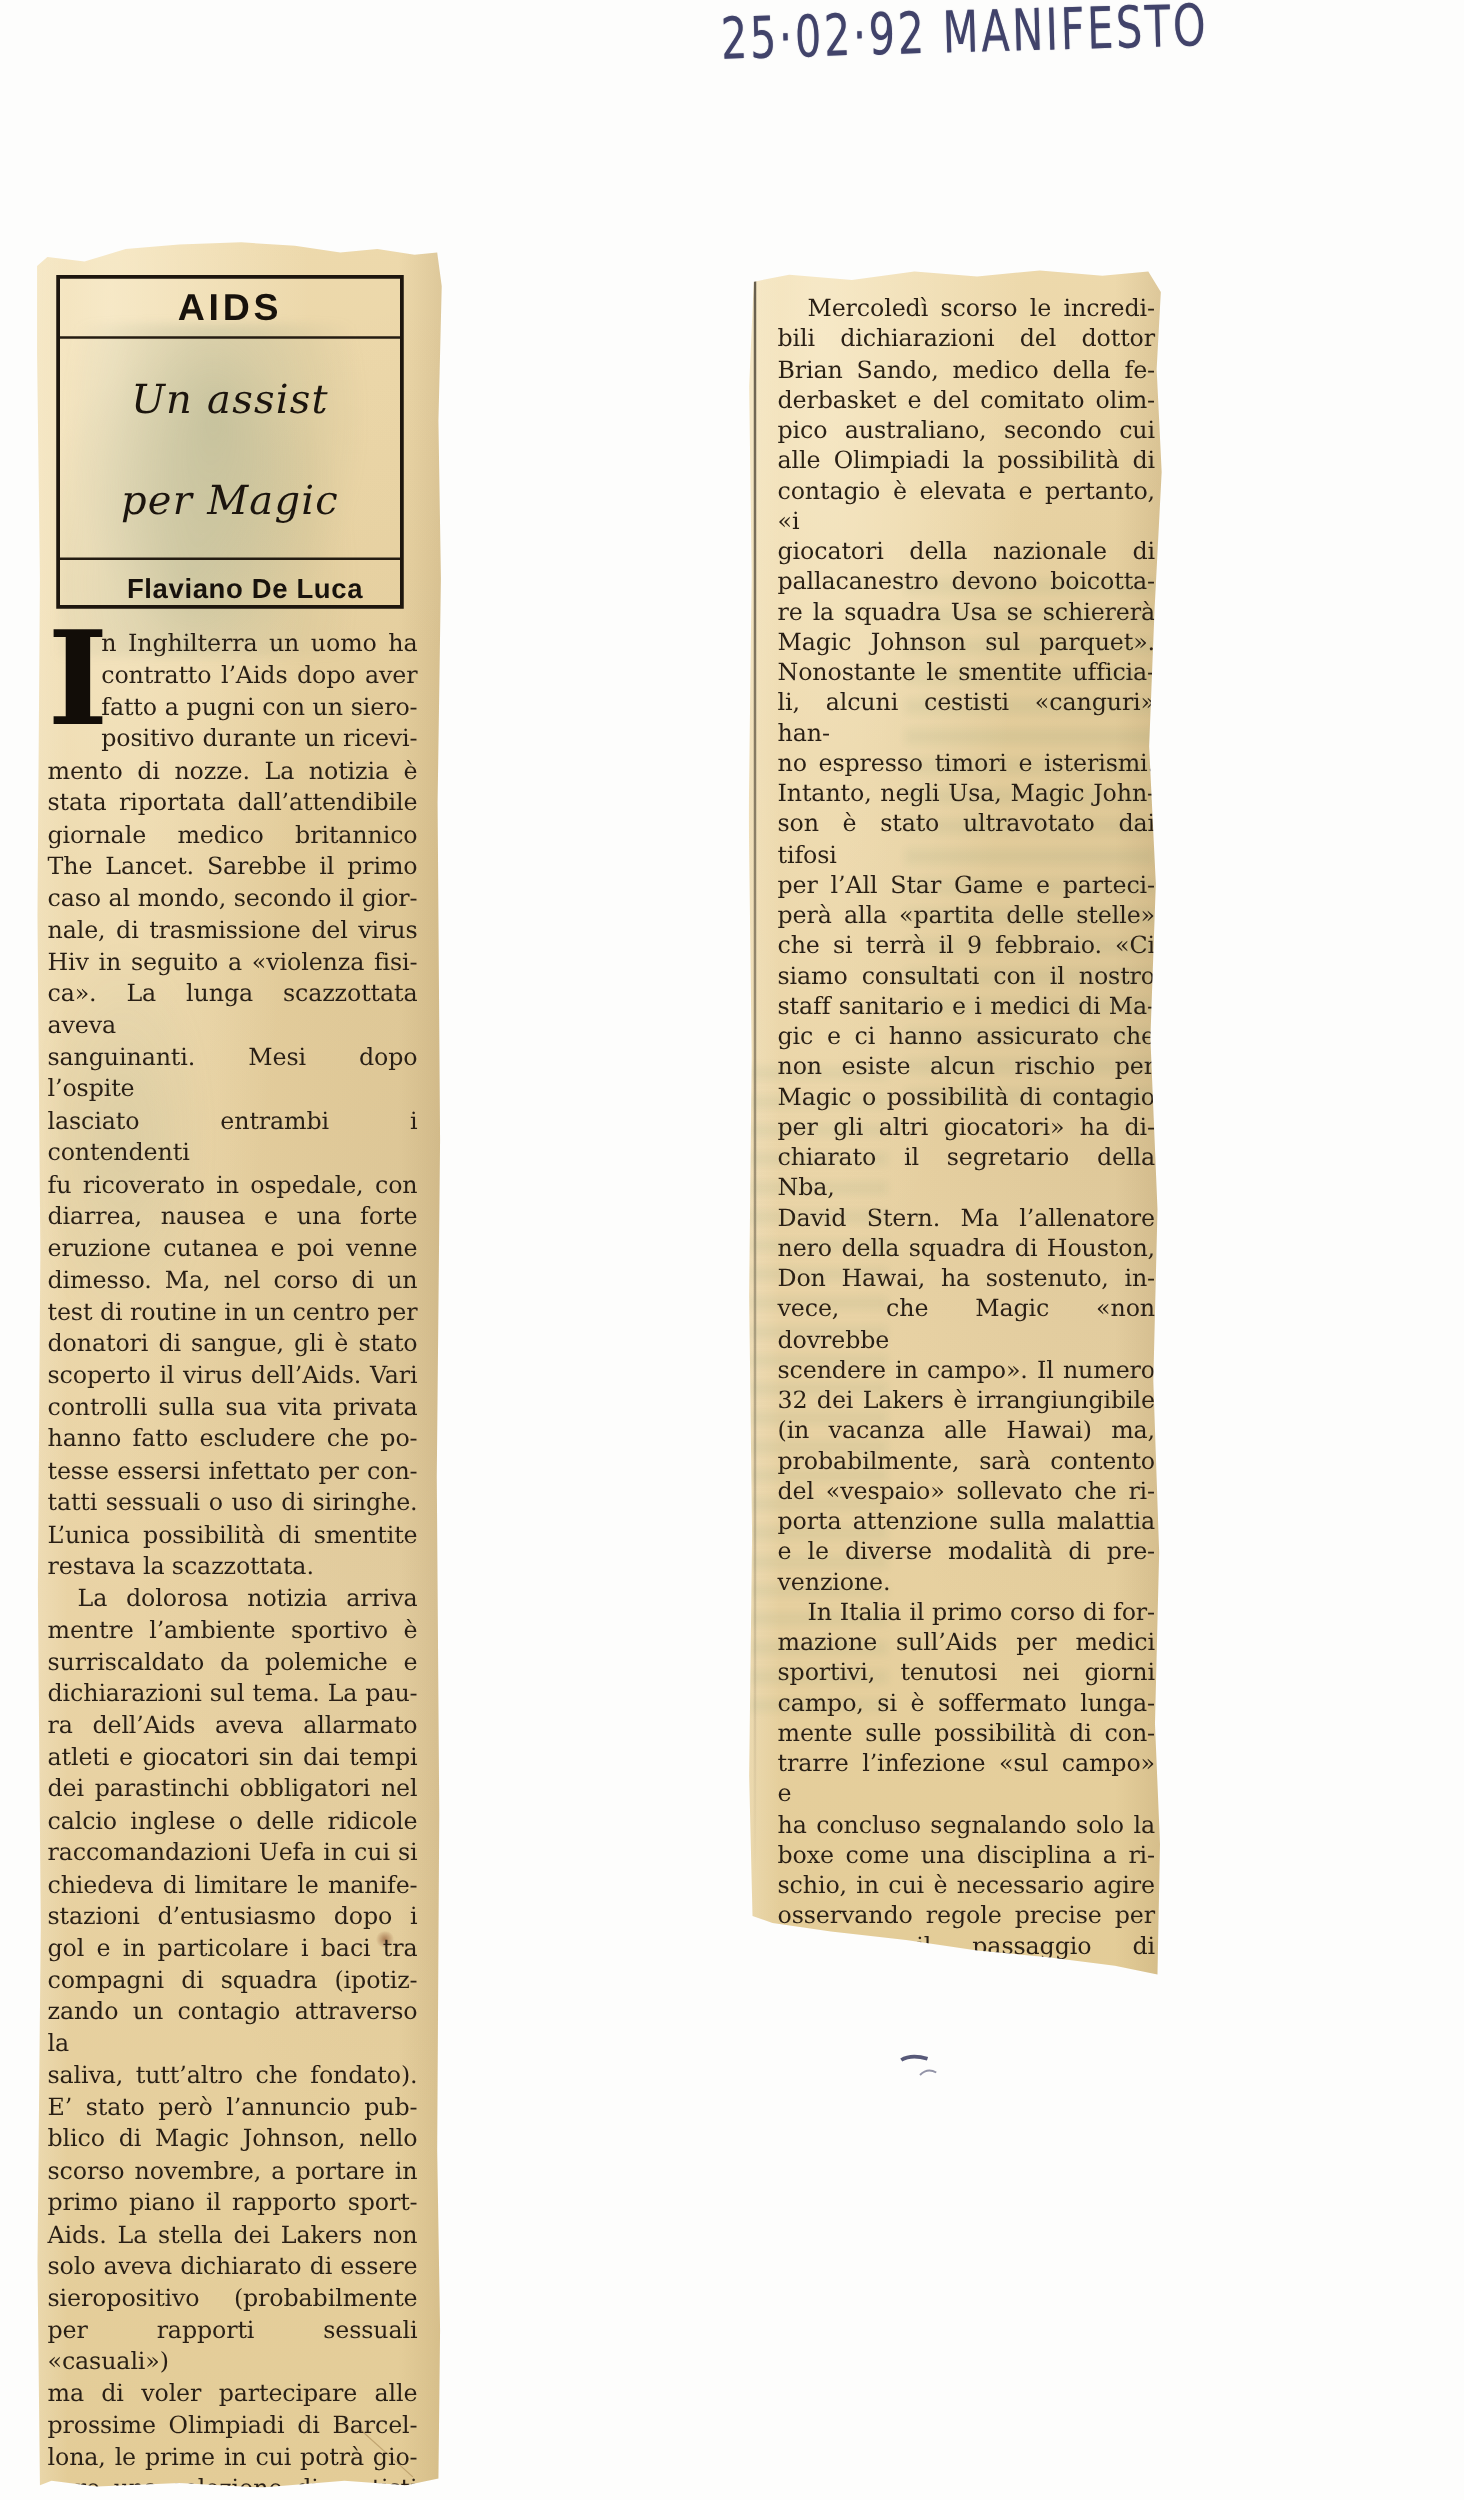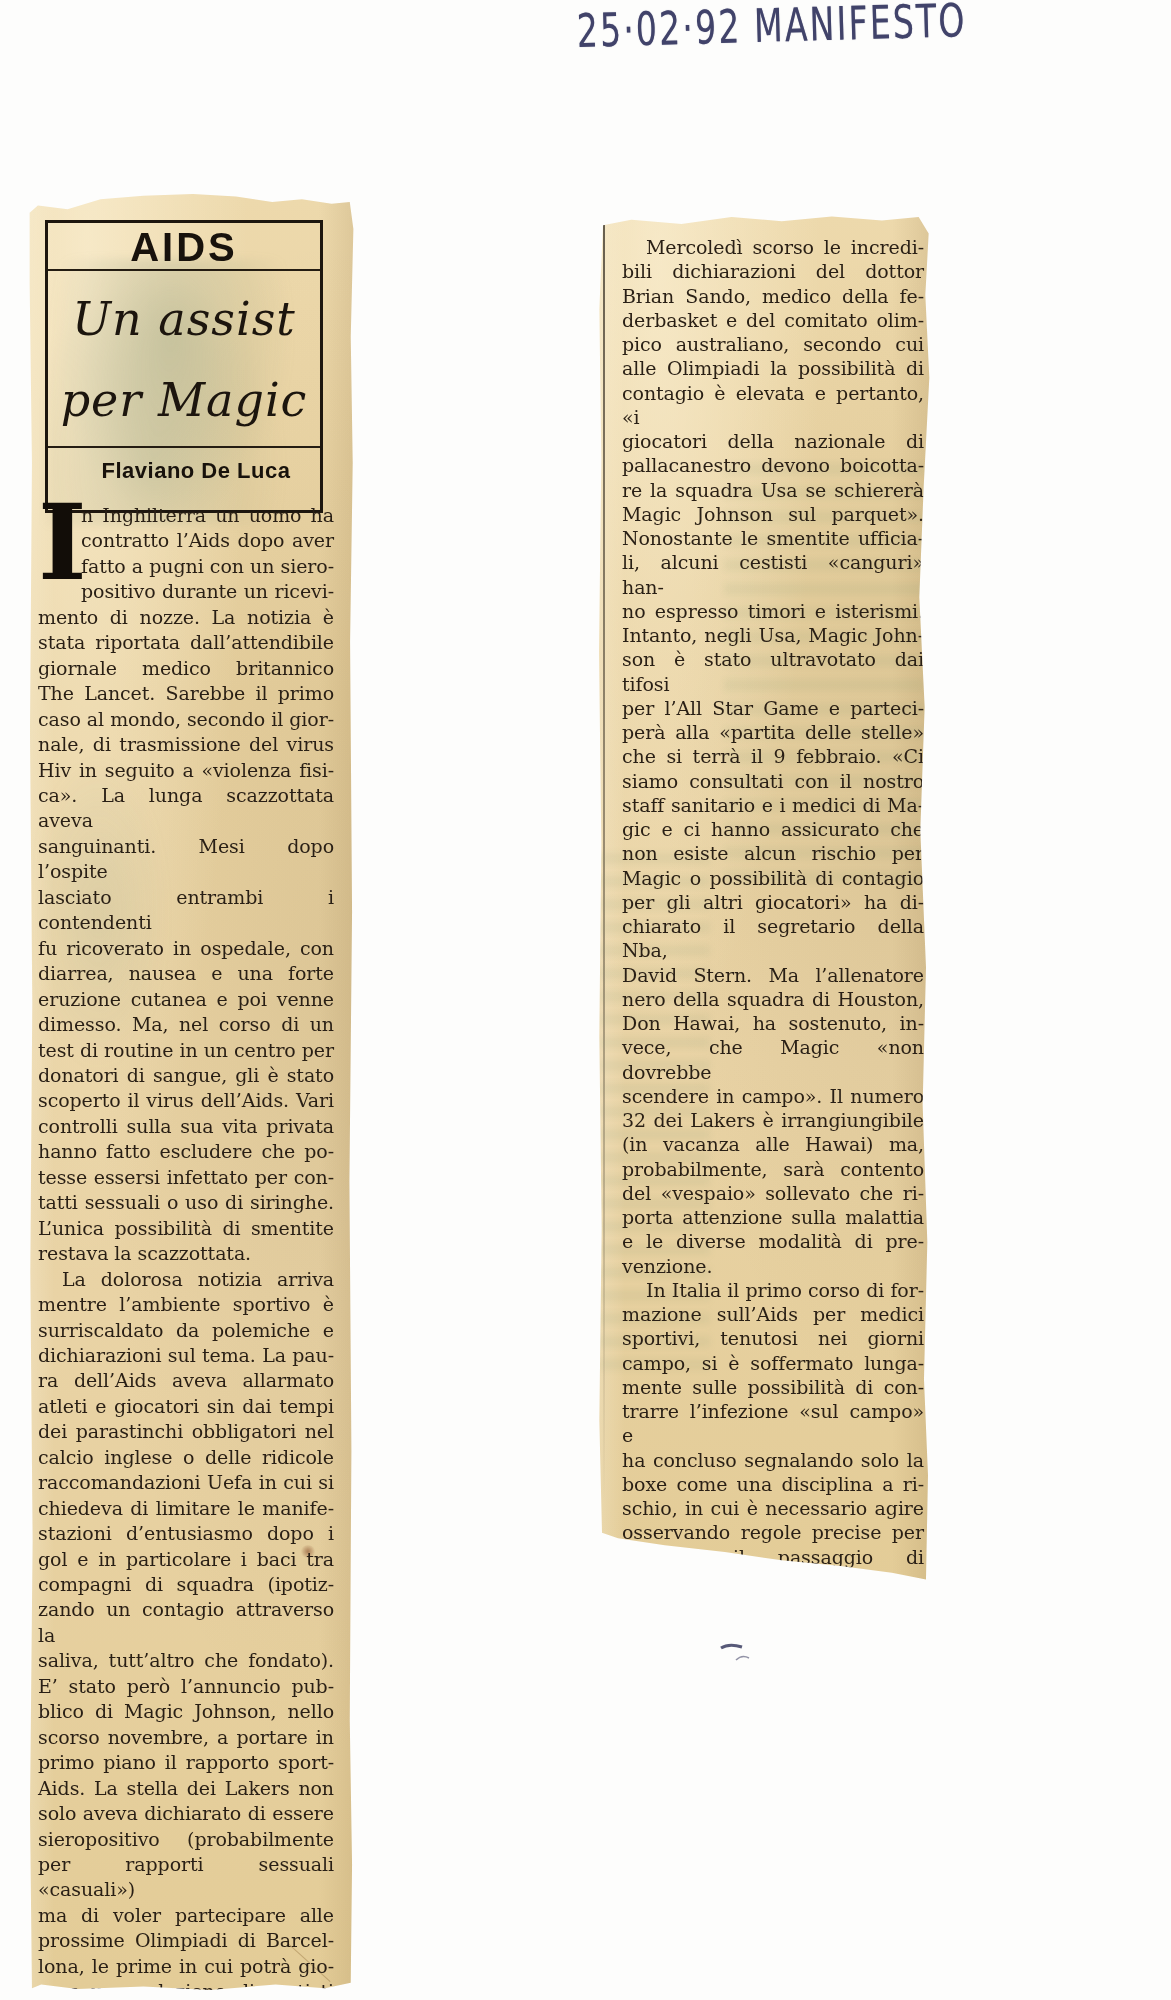--- a/index.html
+++ b/index.html
@@ -37,31 +37,31 @@
     clip-path:polygon(1.5% .9%,10% .5%,25% .8%,40% .3%,55% .6%,70% .25%,85% .55%,96% .3%,99% 1.5%,98% 6%,99.2% 12%,97.5% 20%,96.2% 28%,97.8% 36%,96.5% 45%,98.2% 55%,97.2% 65%,98.6% 75%,97.6% 85%,98.8% 92%,98.2% 99.6%,88% 99.1%,72% 98.6%,55% 98.2%,38% 97.6%,20% 97.1%,6% 96.6%,1.2% 96.2%,.4% 88%,1.1% 74%,.4% 60%,1% 46%,.3% 32%,1% 18%,.4% 7%);
   }
   
   .header-box{
     position:absolute;left:17px;top:27px;width:272px;
     border:3px solid #1d160e;
   }
   .kicker{
     height:46px;line-height:48px;text-align:center;
     font-family:"Liberation Sans",sans-serif;font-weight:bold;
-    font-size:40px;letter-spacing:3px;color:#18120c;
+    font-size:30px;letter-spacing:3px;color:#18120c;
     border-bottom:2px solid #241c12;
   }
   .title{padding:7px 0 6px;border-bottom:2px solid #241c12;}
   .title-line{
     height:81px;display:flex;align-items:center;justify-content:center;
     font-family:"DejaVu Serif",serif;font-style:italic;
-    font-size:46px;color:#1c150e;letter-spacing:1px;
+    font-size:32px;color:#1c150e;letter-spacing:1px;
   }
   .byline{
-    height:62px;line-height:46px;text-align:center;
+    height:36px;line-height:46px;text-align:center;
     font-family:"Liberation Sans",sans-serif;font-weight:bold;
     font-size:22px;color:#18120c;letter-spacing:.5px;padding-left:24px;
   }
   
   .coltext{
     position:absolute;
     font-size:19px;letter-spacing:-0.1px;color:#291f15;
   }
   .coltext-left{left:10px;top:310px;width:296px;line-height:25.45px;}
   .coltext-right{left:24px;top:22px;width:302px;line-height:24.25px;}

